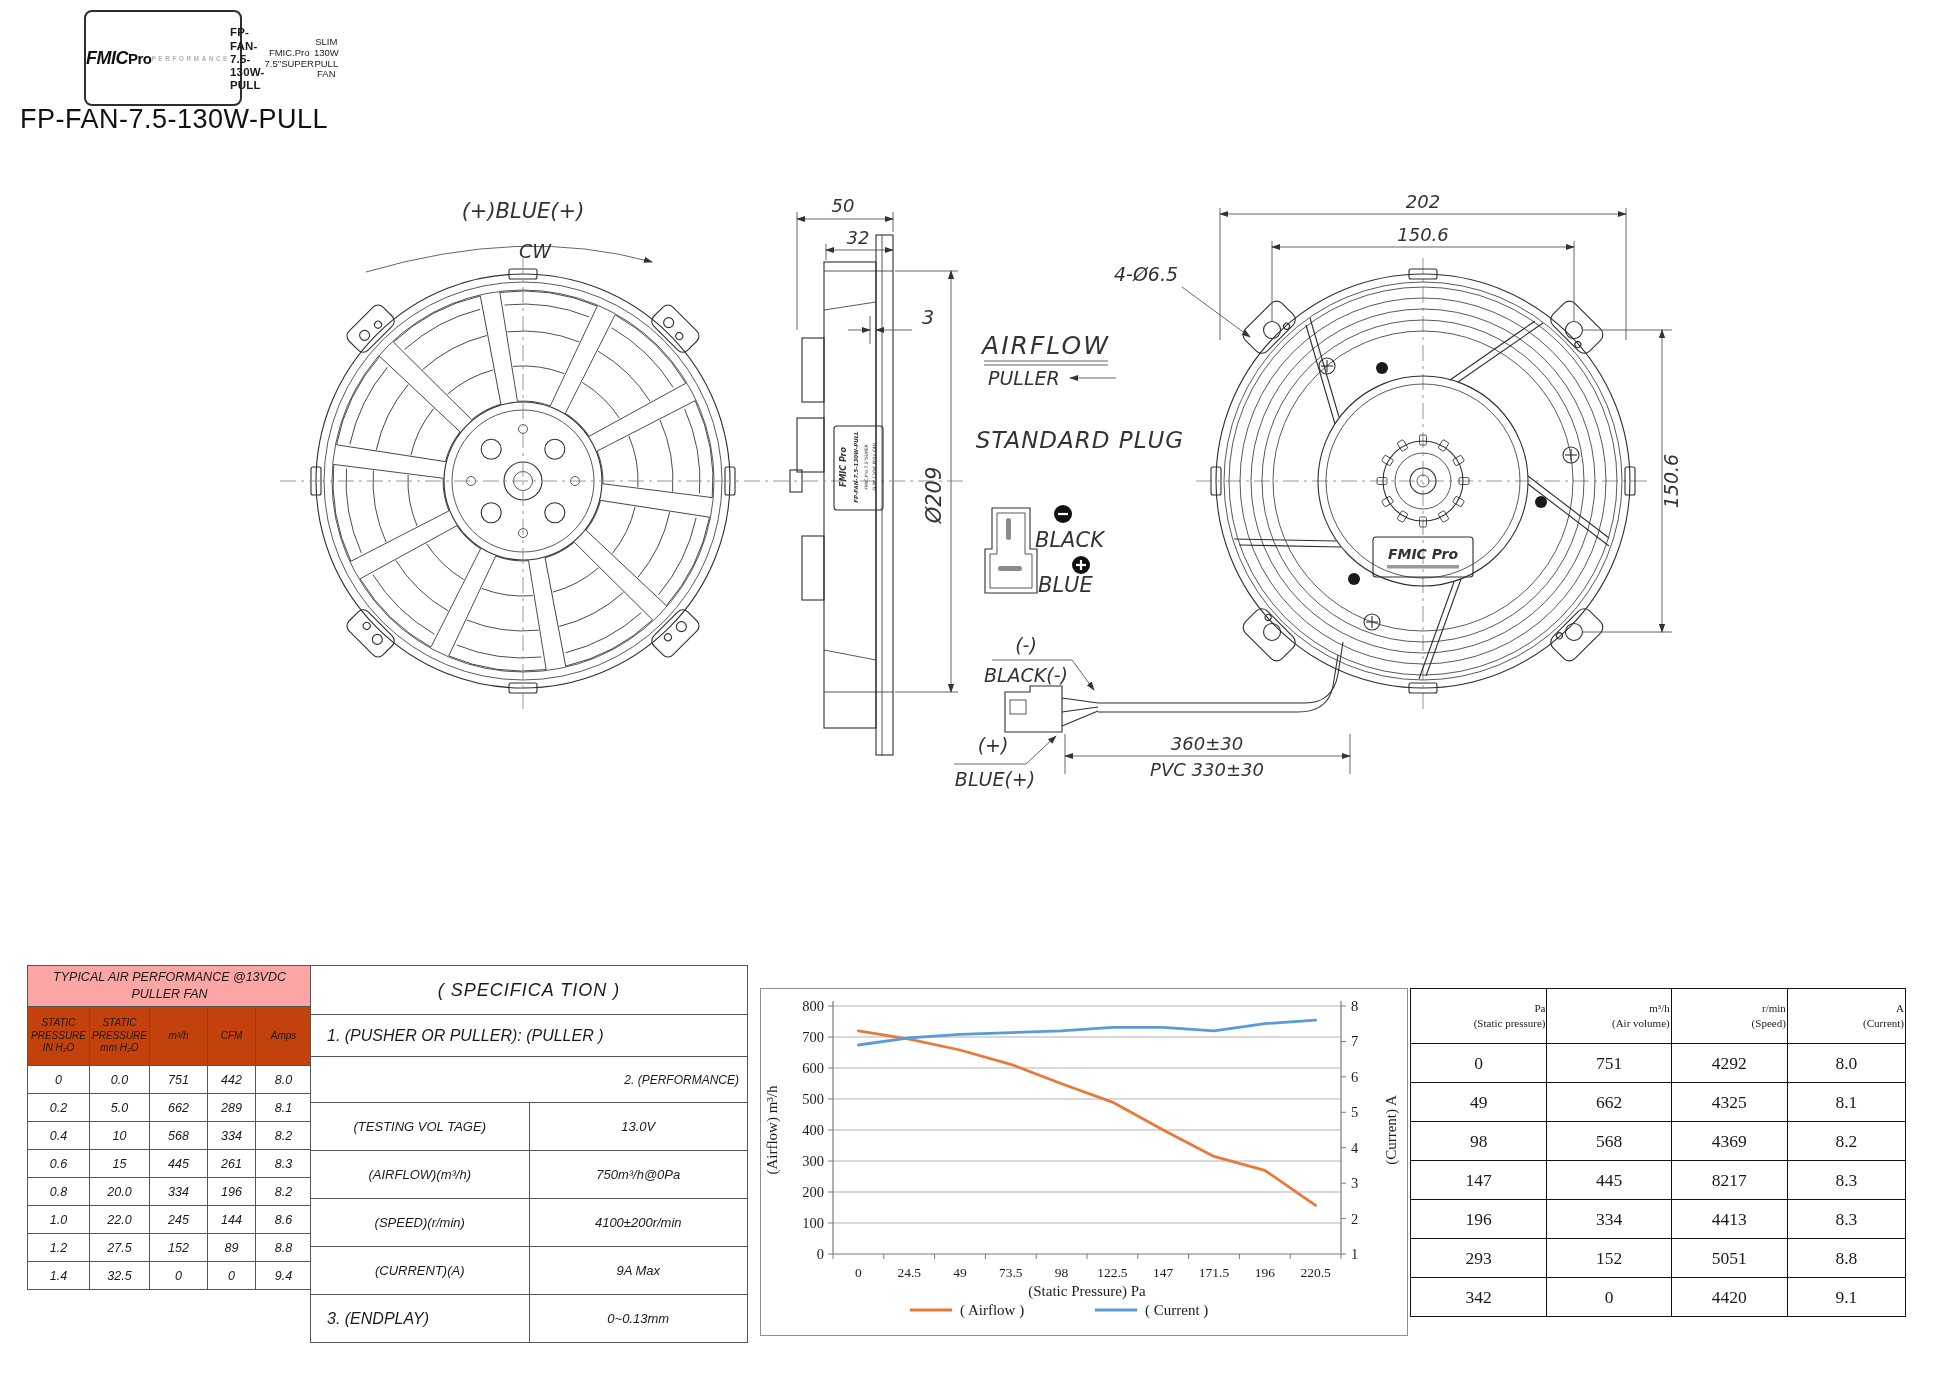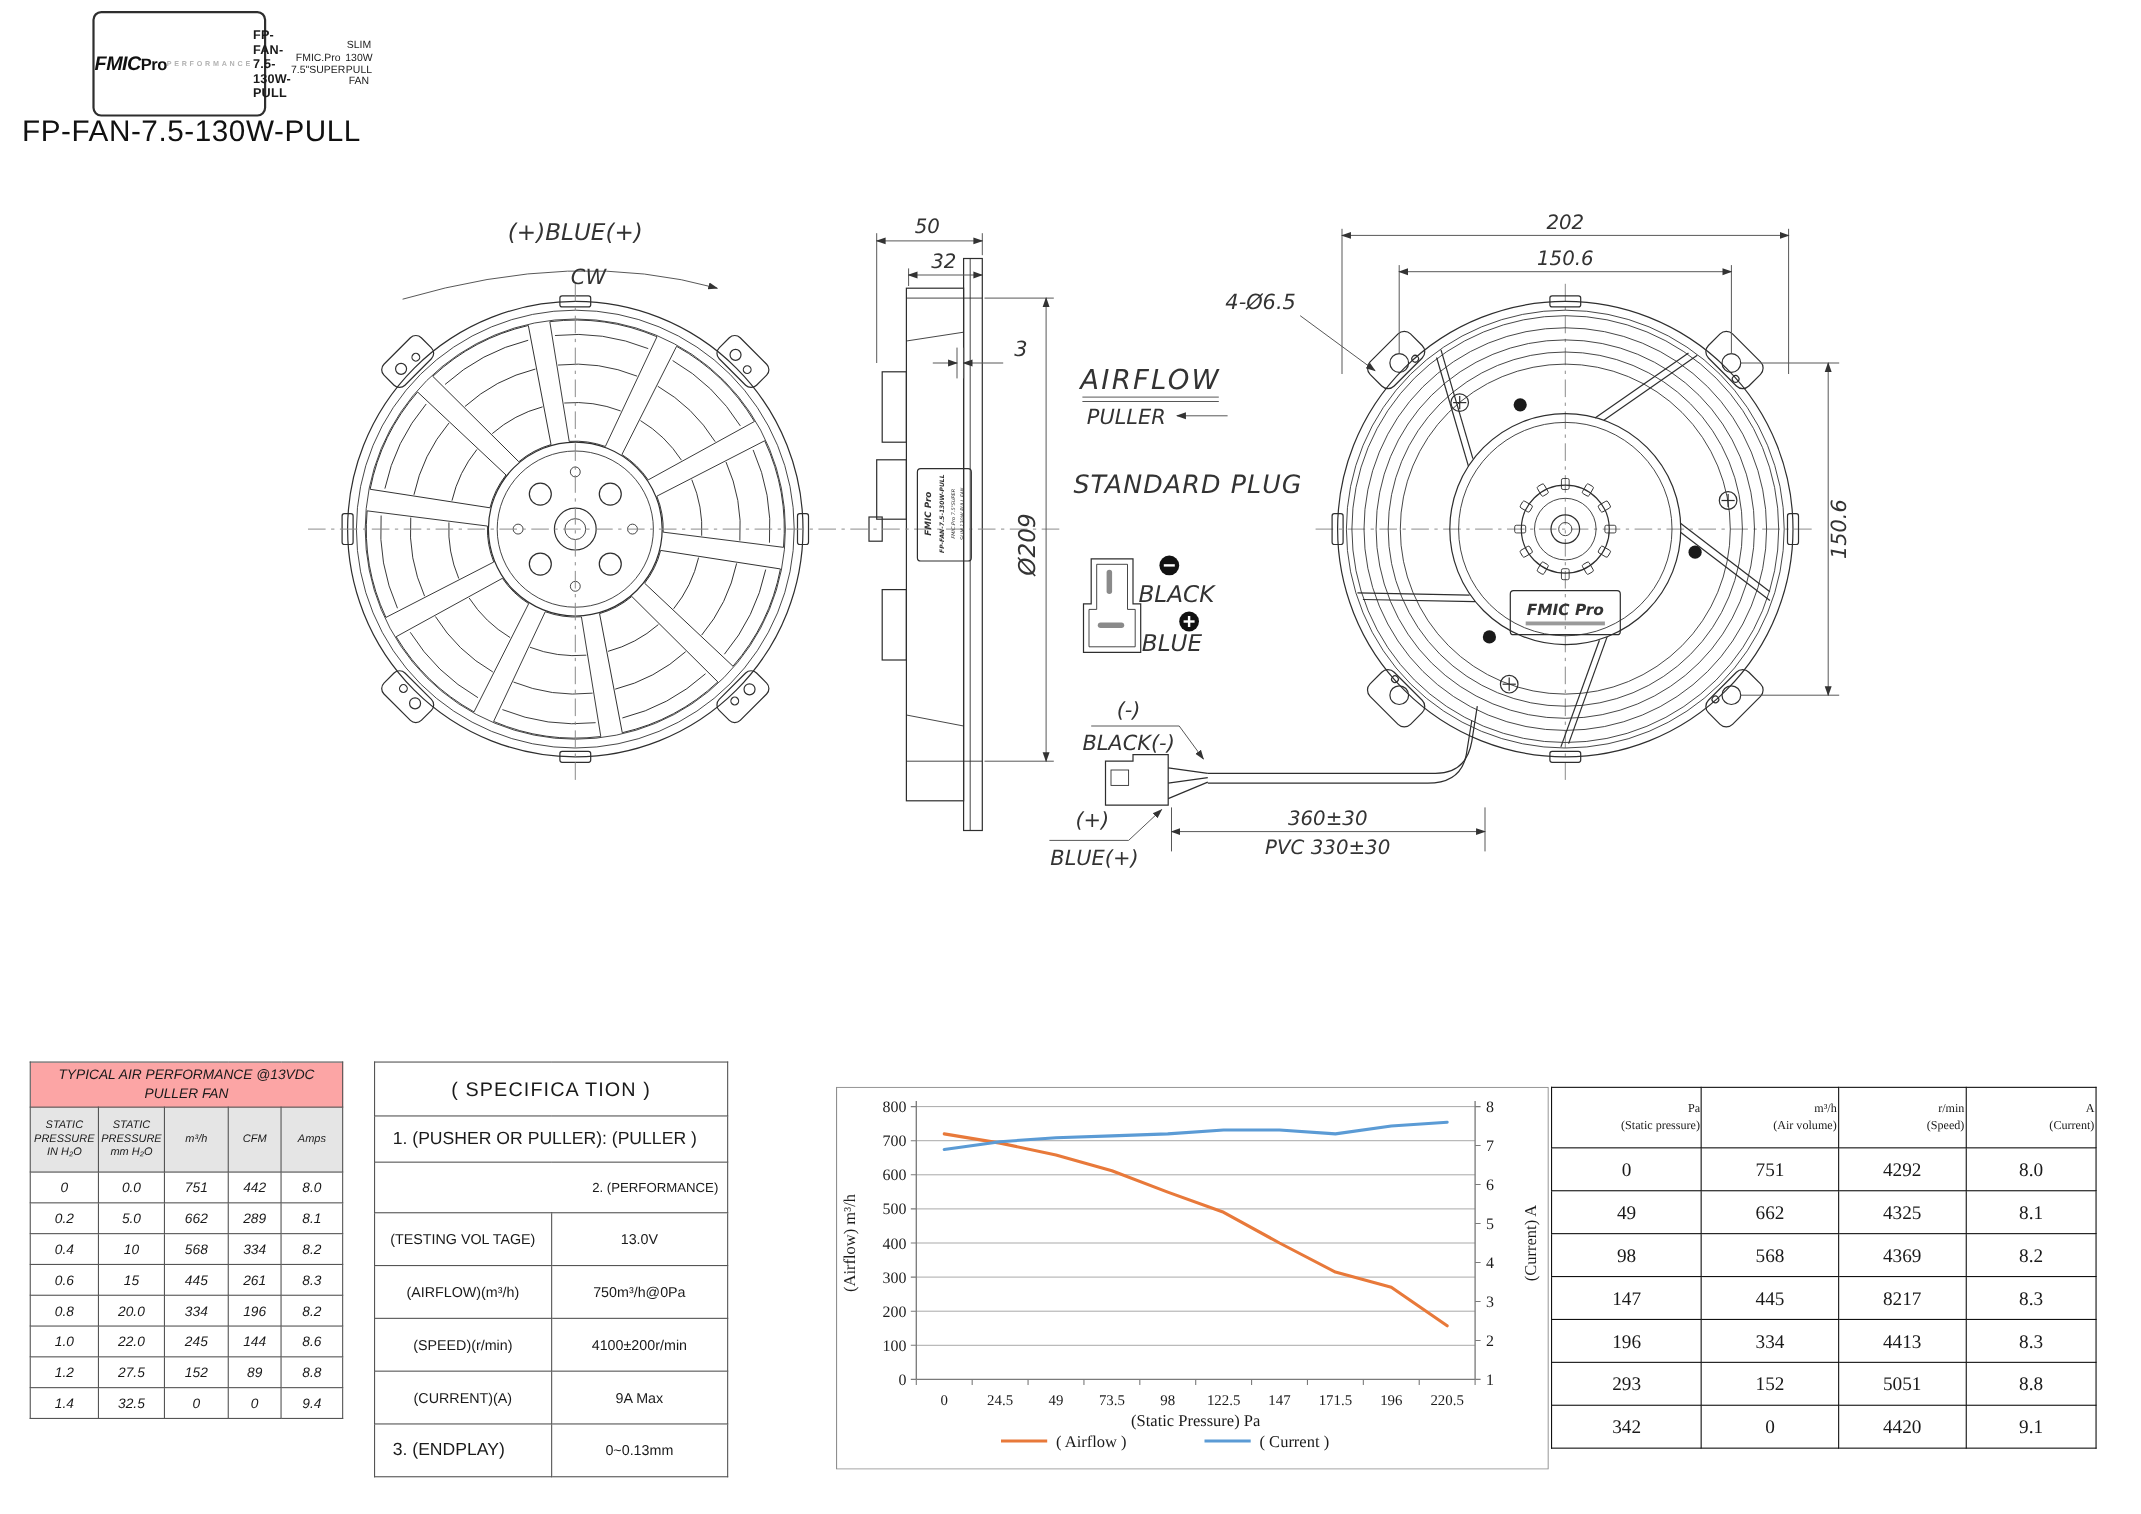--- a/index.html
+++ b/index.html
@@ -37,24 +37,24 @@
   #draw-svg .t19{font-size:19px;}
   #draw-svg .t21{font-size:21px;}
   #draw-svg .t23{font-size:23px;letter-spacing:1px;}
   #draw-svg .t25{font-size:25px;letter-spacing:2px;}
   
   table{border-collapse:collapse;table-layout:fixed;background:#fff;}
   
   .perf{position:absolute;left:27px;top:965px;width:284px;font-style:italic;}
   .perf th,.perf td{border:1px solid #555;text-align:center;vertical-align:middle;padding:0;}
   .perf .title-cell{background:#fca5a5;height:40px;font-size:12.5px;font-weight:normal;line-height:1.4;}
-  .perf .ph{background:#e5e5e5;height:58px;font-size:10px;font-weight:normal;white-space:pre-line;line-height:1.25;}
+  .perf .ph{background:#c2410c;height:58px;font-size:10px;font-weight:normal;white-space:pre-line;line-height:1.25;}
   .perf td{height:27px;font-size:12.5px;}
   
-  .spec{position:absolute;left:310px;top:965px;width:322px;margin-left:30px;}
+  .spec{position:absolute;left:310px;top:965px;width:438px;font-style:italic;}
   .spec th,.spec td{border:1px solid #555;padding:0 8px;font-weight:normal;}
   .spec .sp-title{height:48px;text-align:center;font-size:18px;letter-spacing:1px;}
   .spec .sp-item1{height:41px;text-align:left;padding-left:16px;font-size:16px;}
   .spec .sp-item2{height:45px;text-align:right;padding-left:16px;font-size:12px;}
   .spec td{height:47px;font-size:13px;text-align:center;}
   .spec td.sl{width:168px;}
   .spec tbody tr:last-child td.sl{text-align:left;padding-left:16px;font-size:16px;}
   
   .rtab{position:absolute;left:1410px;top:988px;width:496px;font-family:"Liberation Serif","DejaVu Serif",serif;}
   .rtab th,.rtab td{border:1.6px solid #111;text-align:center;vertical-align:middle;}

